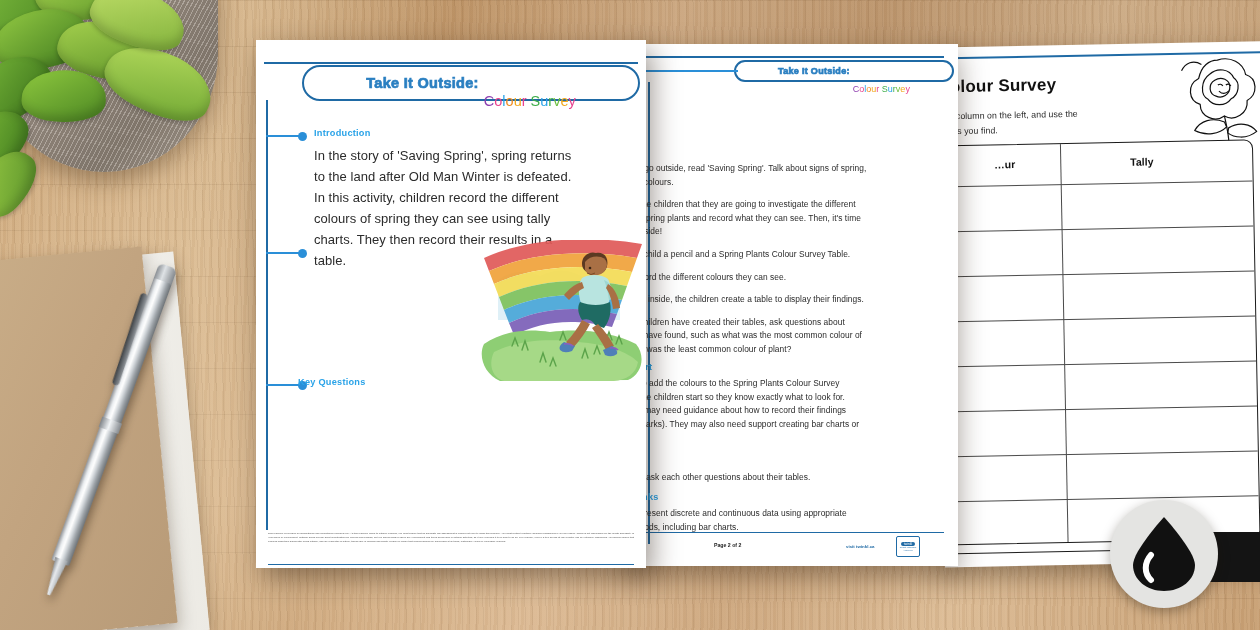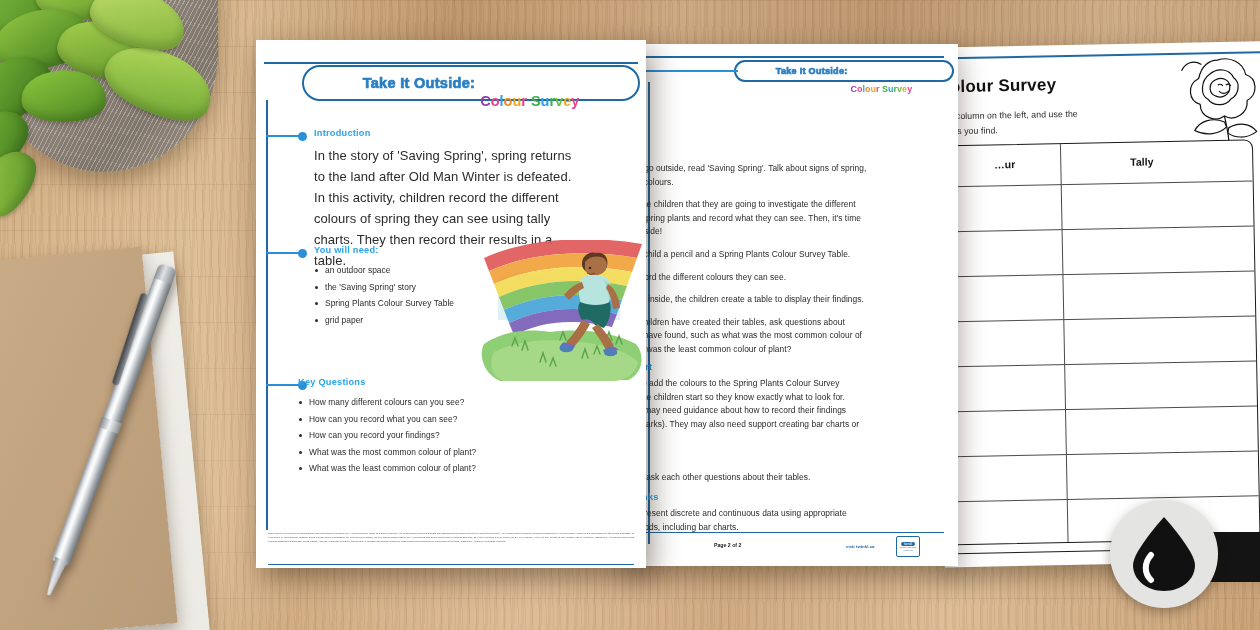--- a/index.html
+++ b/index.html
@@ -118,21 +118,21 @@
     display:flex; align-items:center; justify-content:center;
     background:#fff;
     white-space:nowrap;
   }
   .ttl-a{
     font-weight:bold; letter-spacing:.3px;
     color:#2a7fc1;
     -webkit-text-stroke:0.7px #2a7fc1;
     text-shadow:0 0 0 #fff;
   }
-  .rb{ font-weight:bold;margin-top:36px; }
+  .rb{ font-weight:normal;margin-top:36px; }
 
   .spine{ position:absolute; width:2.4px; background:#1f6aa5; }
   .branch{ position:absolute; height:2.2px; background:#2a8fd8; }
   .dot{ position:absolute; width:9px; height:9px; border-radius:50%; background:#2a8fd8; }
 
   .h-blue{
     color:#2aa3e8; font-weight:bold; font-size:9.2px; letter-spacing:.25px;
   }
   .body-txt{
     color:#2b2b2b; font-size:13px; line-height:1.62; letter-spacing:.05px;
@@ -331,41 +331,24 @@
   <div class="dot" style="left:42px;top:209px"></div>
   <div class="branch" style="left:10px;top:344px;width:34px"></div>
   <div class="dot" style="left:42px;top:341px"></div>
 
   <div style="position:absolute;left:58px;top:88px;width:260px">
     <div class="h-blue">Introduction</div>
     <div style="height:7px"></div>
     <div class="body-txt">In the story of 'Saving Spring', spring returns to the land after Old Man Winter is defeated. In this activity, children record the different colours of spring they can see using tally charts. They then record their results in a table.</div>
   </div>
 
-  <div style="position:absolute;left:58px;top:205px;width:200px">
-    <div class="h-blue">You will need:</div>
-    <div style="height:10px"></div>
-    <ul class="bul">
-      <li>an outdoor space</li>
-      <li>the 'Saving Spring' story</li>
-      <li>Spring Plants Colour Survey Table</li>
-      <li>grid paper</li>
-    </ul>
-  </div>
 
   <div style="position:absolute;left:42px;top:337px;width:280px">
     <div class="h-blue">Key Questions</div>
     <div style="height:10px"></div>
-    <ul class="bul">
-      <li>How many different colours can you see?</li>
-      <li>How can you record what you can see?</li>
-      <li>How can you record your findings?</li>
-      <li>What was the most common colour of plant?</li>
-      <li>What was the least common colour of plant?</li>
-    </ul>
   </div>
 
   <svg id="illus" viewBox="0 0 176 150">
     <defs>
       <clipPath id="cl">
           <rect x="0" y="0" width="176" height="150"></rect>
         </clipPath>
     </defs>
     <g clip-path="url(#cl)">
 

